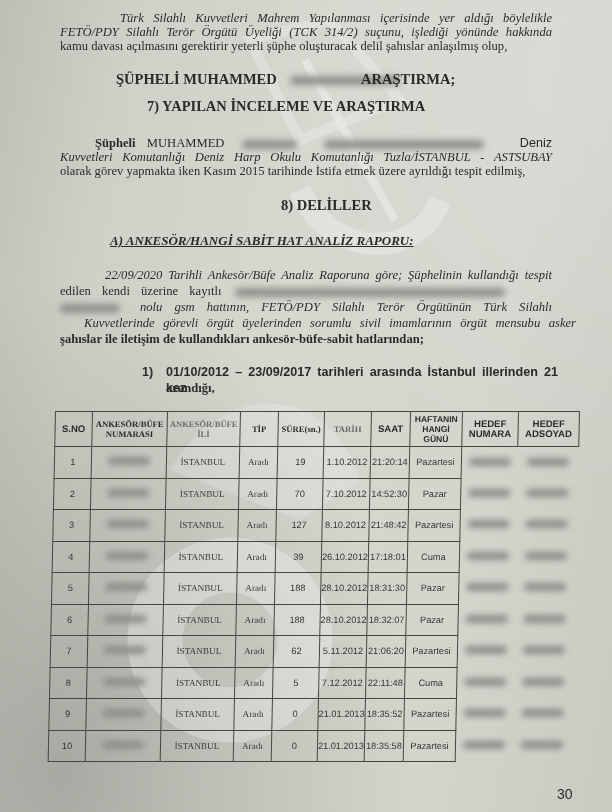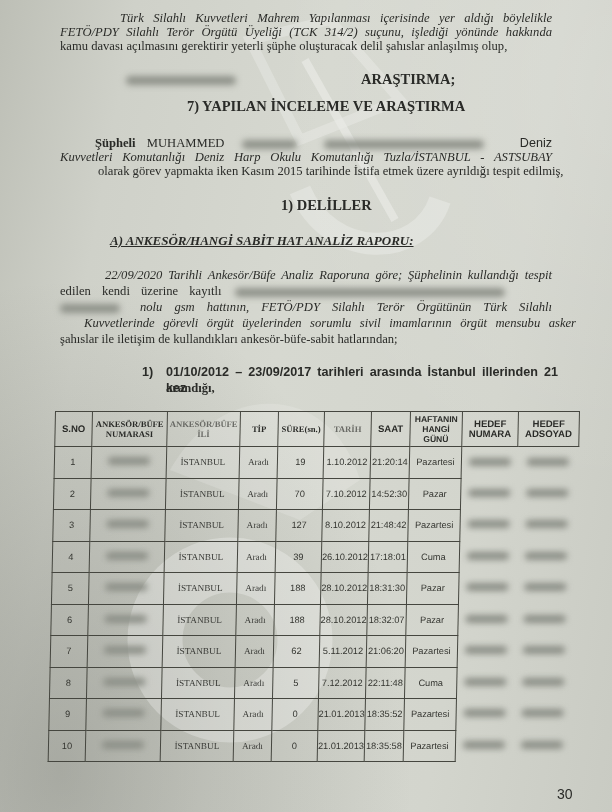--- a/index.html
+++ b/index.html
@@ -53,50 +53,51 @@
   <path d="M300 190 C 330 260, 420 260, 440 200" fill="none" stroke="#ffffff" stroke-width="22" opacity="0.55"></path>
   <circle cx="230" cy="640" r="75" fill="none" stroke="#ffffff" stroke-width="55" opacity="0.6"></circle>
   <path d="M170 470 C 220 380, 330 380, 360 480 L 300 520 Z" fill="#ffffff" opacity="0.35"></path>
 </svg>
 
 <div class="p justify" style="left:60px; top:10px; width:492px; padding-left:60px; box-sizing:border-box;">Türk Silahlı Kuvvetleri Mahrem Yapılanması içerisinde yer aldığı böylelikle</div>
 <div class="p justify" style="left:60px; top:24px; width:492px;">FETÖ/PDY Silahlı Terör Örgütü Üyeliği (TCK 314/2) suçunu, işlediği yönünde hakkında</div>
 <div class="p" style="left:60px; top:38px; width:500px;">kamu davası açılmasını gerektirir yeterli şüphe oluşturacak delil şahıslar anlaşılmış olup,</div>
 
 <div class="h" style="left:116px; top:71px; width:380px;">
+  <span>ŞÜPHELİ MUHAMMED</span>
   <span class="blur" style="width:110px; margin:0 8px 0 10px;"></span>
   <span style="position:absolute; left:245px;">ARAŞTIRMA;</span>
 </div>
 
-<div class="h" style="left:0; width:572px; top:98px; text-align:center;margin-left:40px;">7) YAPILAN İNCELEME VE ARAŞTIRMA</div>
+<div class="h" style="left:0; width:572px; top:98px; text-align:center;">7) YAPILAN İNCELEME VE ARAŞTIRMA</div>
 
 <div class="p" style="left:60px; top:135px; width:492px;">
   <span style="padding-left:35px; font-weight:bold;">Şüpheli</span>
   <span style="font-weight:normal; margin-left:8px;">MUHAMMED</span>
   <span class="blur" style="width:55px; margin-left:14px;"></span>
   <span class="blur" style="width:160px; margin-left:24px;"></span>
   <span class="sans" style="position:absolute; right:0;">Deniz</span>
 </div>
 <div class="p justify" style="left:60px; top:149px; width:492px;">Kuvvetleri Komutanlığı Deniz Harp Okulu Komutanlığı Tuzla/İSTANBUL - ASTSUBAY</div>
-<div class="p" style="left:60px; top:163px; width:500px;margin-left:38px;">olarak görev yapmakta iken Kasım 2015 tarihinde İstifa etmek üzere ayrıldığı tespit edilmiş,</div>
-
-<div class="h" style="left:281px; top:197px;">1) DELİLLER</div>
+<div class="p" style="left:60px; top:163px; width:500px;">olarak görev yapmakta iken Kasım 2015 tarihinde İstifa etmek üzere ayrıldığı tespit edilmiş,</div>
+
+<div class="h" style="left:281px; top:197px;">8) DELİLLER</div>
 <div class="p" style="left:110px; top:233px; font-weight:bold; font-style:italic; text-decoration:underline; font-size:13px;">A) ANKESÖR/HANGİ SABİT HAT ANALİZ RAPORU:</div>
 
 <div class="p justify" style="left:60px; top:267px; width:492px; padding-left:45px; box-sizing:border-box;">22/09/2020 Tarihli Ankesör/Büfe Analiz Raporuna göre; Şüphelinin kullandığı tespit</div>
 <div class="p" style="left:60px; top:283px; width:492px;">
   <span style="word-spacing:8px;">edilen kendi üzerine kayıtlı</span>
   <span class="blur" style="width:270px; margin-left:10px;"></span>
 </div>
 <div class="p" style="left:60px; top:299px; width:492px;">
   <span class="blur" style="width:60px;"></span>
   <span class="justify" style="position:absolute; left:80px; right:0; display:block; top:0;">nolu gsm hattının, FETÖ/PDY Silahlı Terör Örgütünün Türk Silahlı</span>
 </div>
 <div class="p justify" style="left:60px; top:315px; width:492px;margin-left:24px;">Kuvvetlerinde görevli örgüt üyelerinden sorumlu sivil imamlarının örgüt mensubu asker</div>
-<div class="p" style="left:60px; top:331px; width:492px;">şahıslar ile iletişim de kullandıkları ankesör-büfe-sabit hatlarından;</div>
+<div class="p" style="left:60px; top:331px; width:492px;font-weight:bold;">şahıslar ile iletişim de kullandıkları ankesör-büfe-sabit hatlarından;</div>
 
 <div class="p sans" style="left:142px; top:364px; font-weight:bold; font-size:12.6px;">1)</div>
 <div class="p sans" style="left:166px; top:364px; width:392px; font-weight:bold; font-size:12.6px; text-align:justify; text-align-last:justify;">01/10/2012 – 23/09/2017 tarihleri arasında İstanbul illerinden 21 kez</div>
 <div class="p" style="left:166px; top:380px; font-weight:bold; font-size:12.6px;">arandığı,</div>
 
 <table class="calls">
   <thead>
     <tr>
       <th class="sans" style="width:36px;">S.NO</th>
       <th style="width:74px;">ANKESÖR/BÜFE NUMARASI</th>

